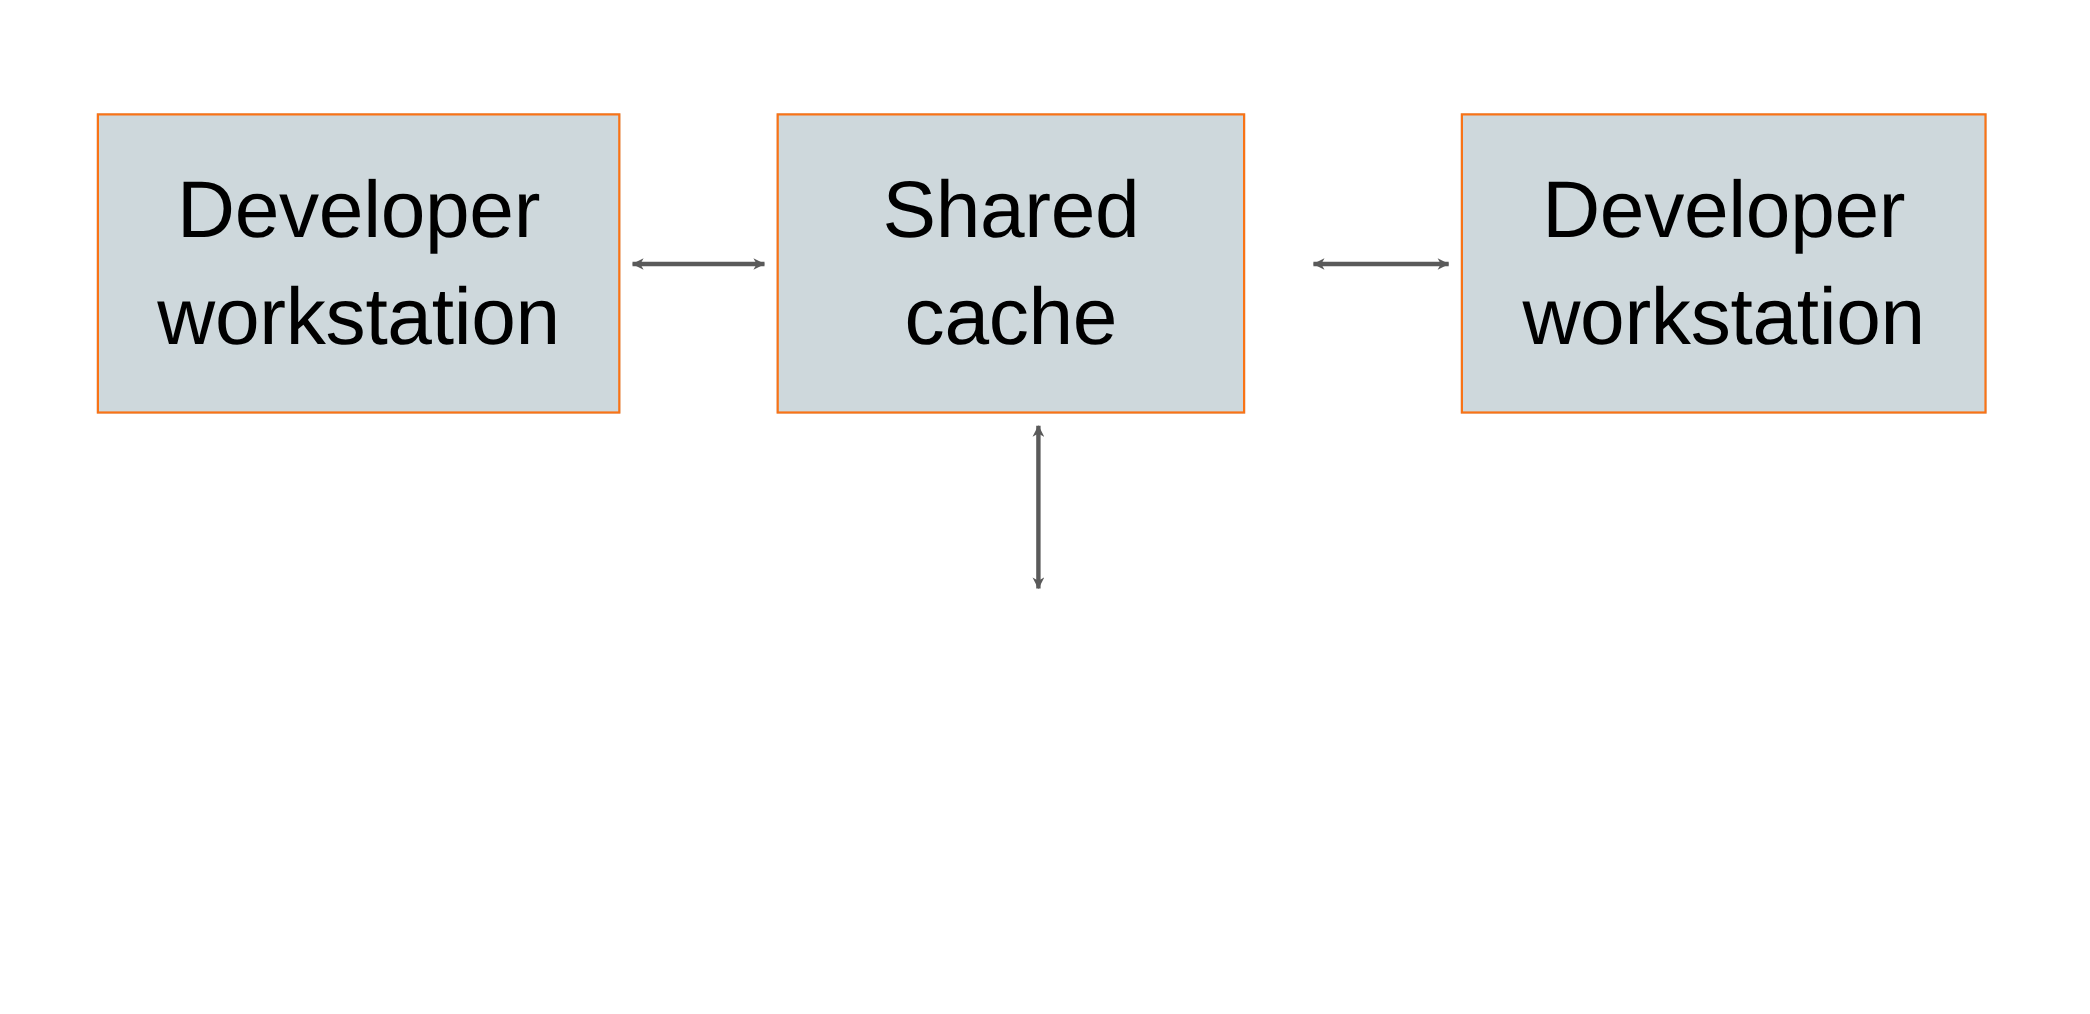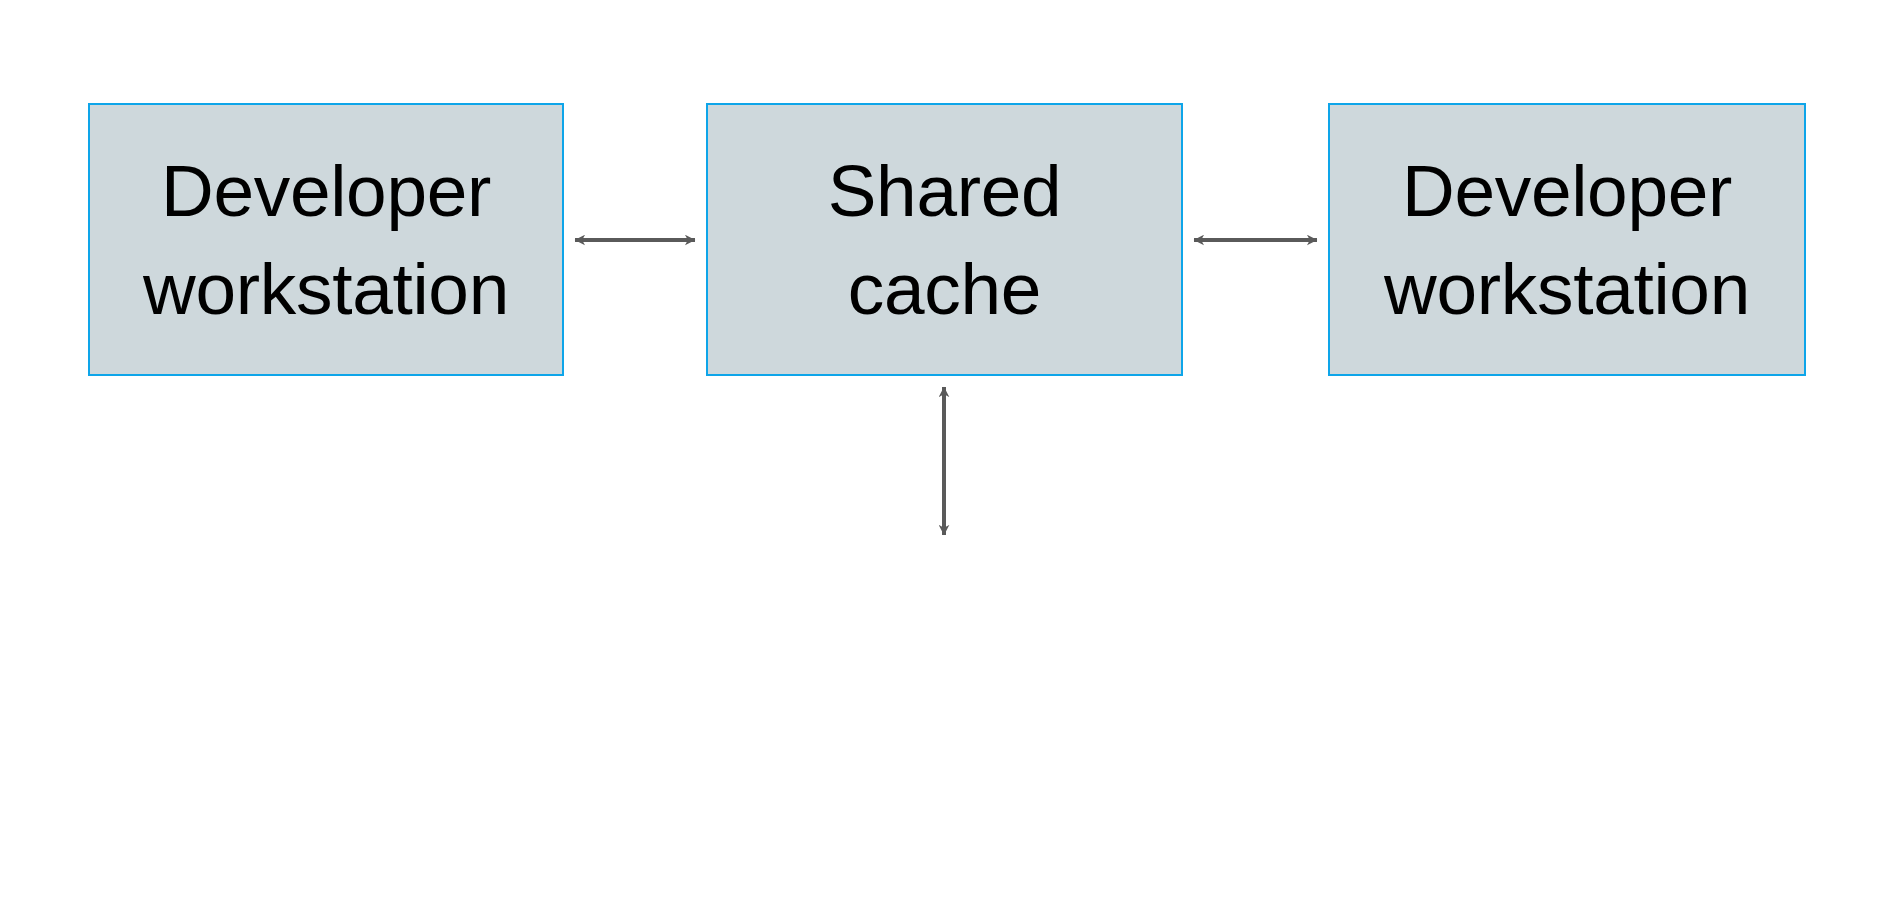--- a/index.html
+++ b/index.html
@@ -17,21 +17,21 @@
     font-family: "Liberation Sans", "DejaVu Sans", sans-serif;
   }
   .node {
     position: absolute;
     box-sizing: border-box;
     display: flex;
     align-items: center;
     justify-content: center;
     text-align: center;
     background: #ced8dc;
-    border: 2px solid #0ea5e9;
+    border: 2px solid #f97316;
   }
   .node-label {
     font-size: 73px;
     line-height: 1.34;
     font-weight: 400;
     color: #000000;
     letter-spacing: -0.3px;
     white-space: pre-line;
     padding: 0 10px;
   }
@@ -69,21 +69,21 @@
     <g>
       <line x1="944" y1="387" x2="944" y2="535" stroke="#5a5a5a" stroke-width="4" marker-start="url(#arrow-right)" marker-end="url(#arrow-right)"></line>
     </g>
   </svg>
 
   <div class="node" style="left:88px; top:103px; width:476px; height:273px;">
     <div class="node-label">Developer
 workstation</div>
   </div>
 
-  <div class="node" style="left:706px; top:103px; width:477px; height:273px;">
+  <div class="node" style="left:706px; top:103px; width:426px; height:273px;">
     <div class="node-label">Shared
 cache</div>
   </div>
 
   <div class="node" style="left:1328px; top:103px; width:478px; height:273px;">
     <div class="node-label">Developer
 workstation</div>
   </div>
 
 

